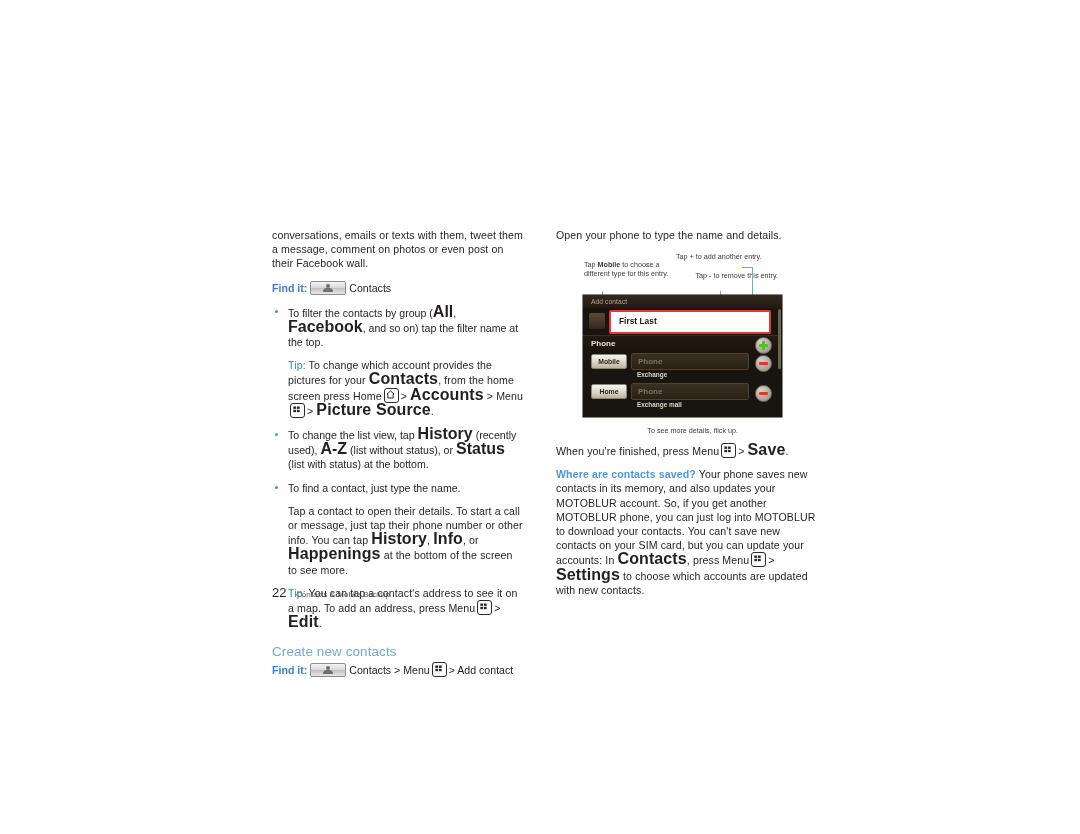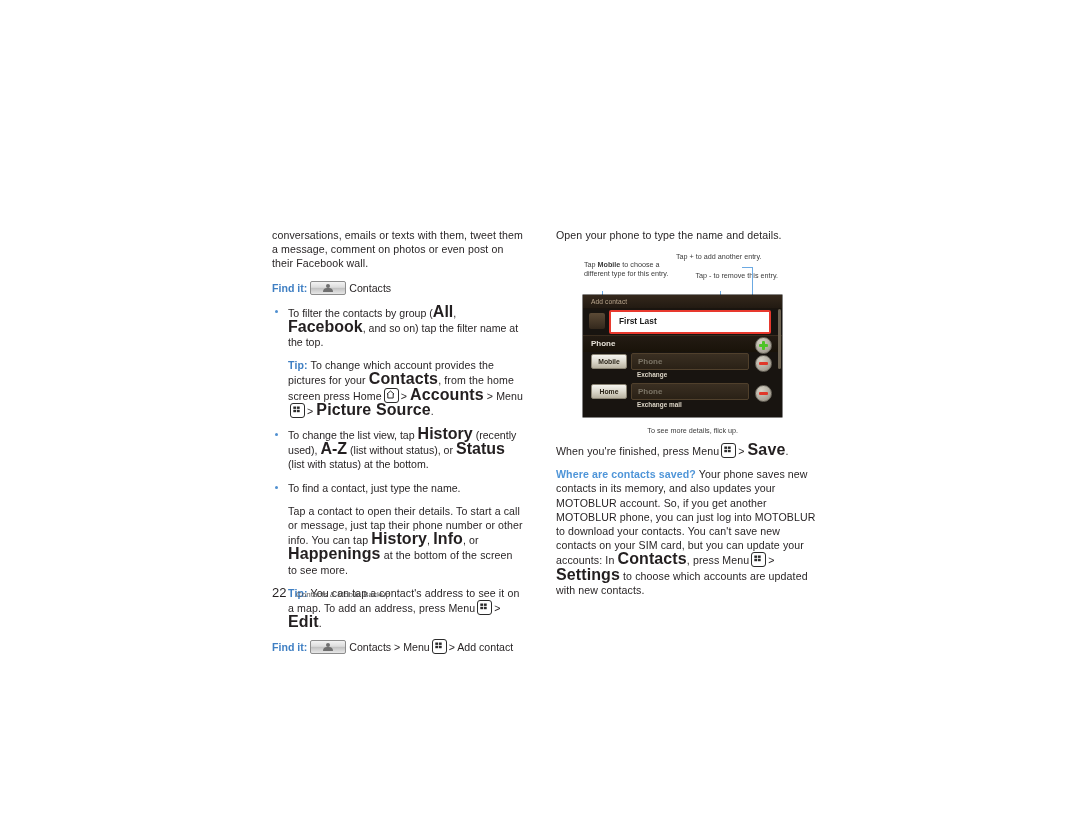--- a/index.html
+++ b/index.html
@@ -60,21 +60,21 @@
     height: 3px;
     background: #4f8fd0;
     border-radius: 50%;
   }
 
   .indent {
     padding-left: 16px;
   }
 
   .b { font-weight: bold; }
-  .tiplead { color: #3f7fc3; font-weight: bold; }
+  .tiplead { color: #3f7fc3; font-weight: normal; }
   .ui { font-weight: bold; font-size: 16px; }
 
   
   .finditline {
     font-size: 10.6px;
     line-height: 16px;
     margin: 0 0 9px 0;
     white-space: nowrap;
   }
   .findit {
@@ -409,20 +409,21 @@
       <span class="tiplead">Tip:</span>
       <span>You can tap a contact's address to see it on a map. To add an address, press Menu</span><span class="icon-key"><svg width="11" height="11" viewBox="0 0 11 11">
             <rect x="2.3" y="2.5" width="2.8" height="2.4" fill="#2b2b2b"></rect>
             <rect x="5.9" y="2.5" width="2.8" height="2.4" fill="#2b2b2b"></rect>
             <rect x="2.3" y="5.8" width="2.8" height="2.4" fill="#2b2b2b"></rect>
             <rect x="5.9" y="5.8" width="2.8" height="2.4" fill="#2b2b2b"></rect>
           </svg></span><span>&gt;</span>
       <span class="ui">Edit</span><span>.</span>
     </div>
 
+    <h2 class="section">Create new contacts</h2>
 
     <div class="finditline">
       <span class="findit">Find it:</span><span class="icon-contacts"></span><span>Contacts</span>
       <span>&gt;</span>
       <span>Menu</span><span class="icon-key"><svg width="11" height="11" viewBox="0 0 11 11">
             <rect x="2.3" y="2.5" width="2.8" height="2.4" fill="#2b2b2b"></rect>
             <rect x="5.9" y="2.5" width="2.8" height="2.4" fill="#2b2b2b"></rect>
             <rect x="2.3" y="5.8" width="2.8" height="2.4" fill="#2b2b2b"></rect>
             <rect x="5.9" y="5.8" width="2.8" height="2.4" fill="#2b2b2b"></rect>
           </svg></span><span>&gt;</span>

